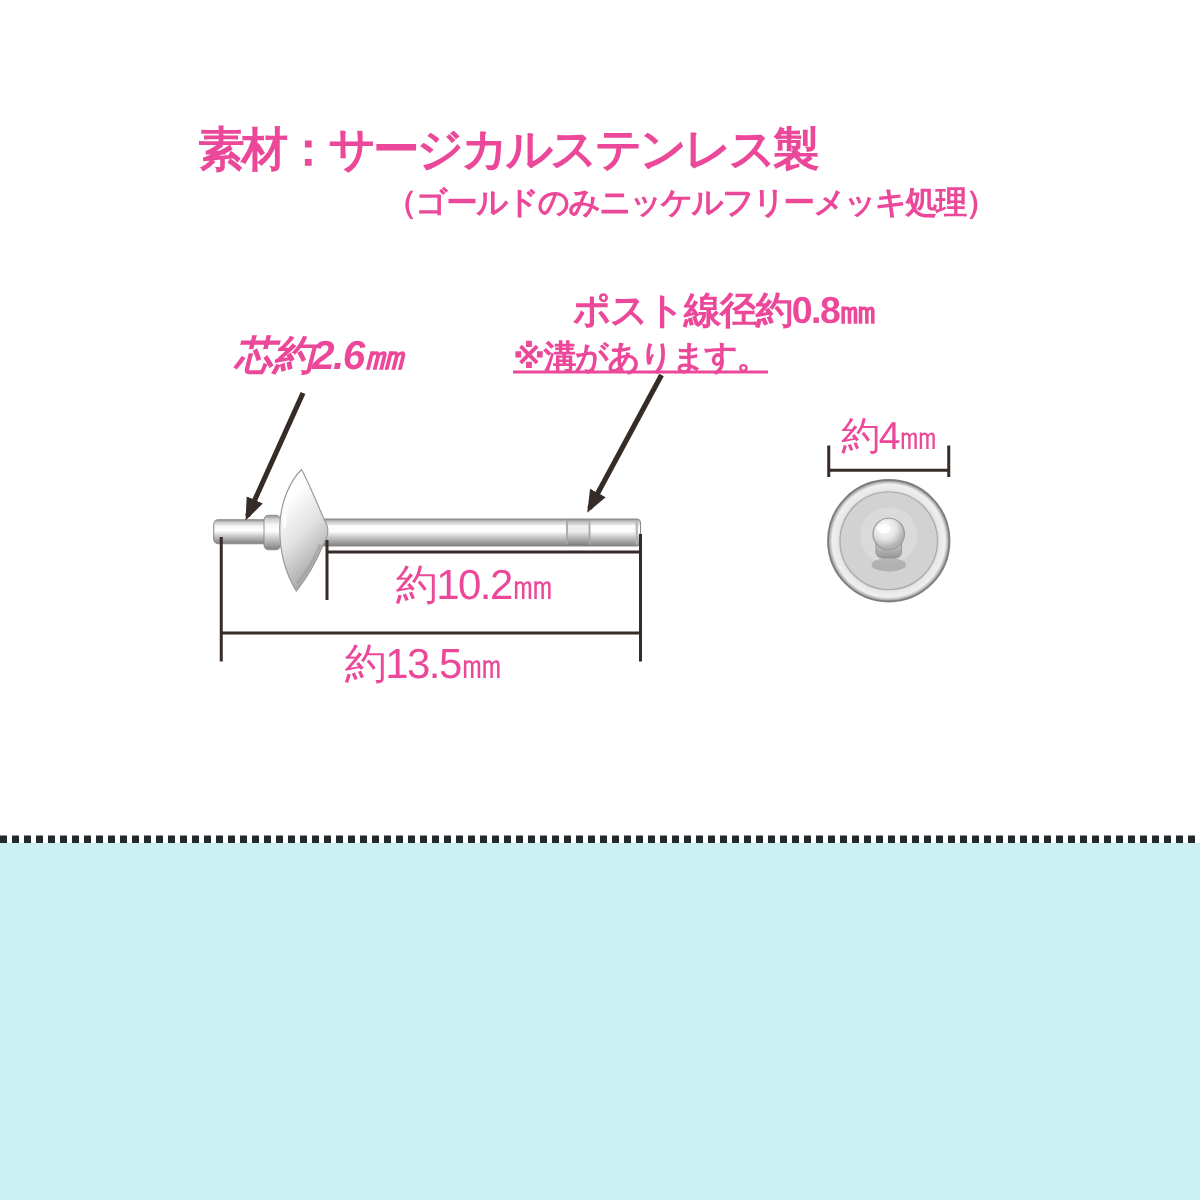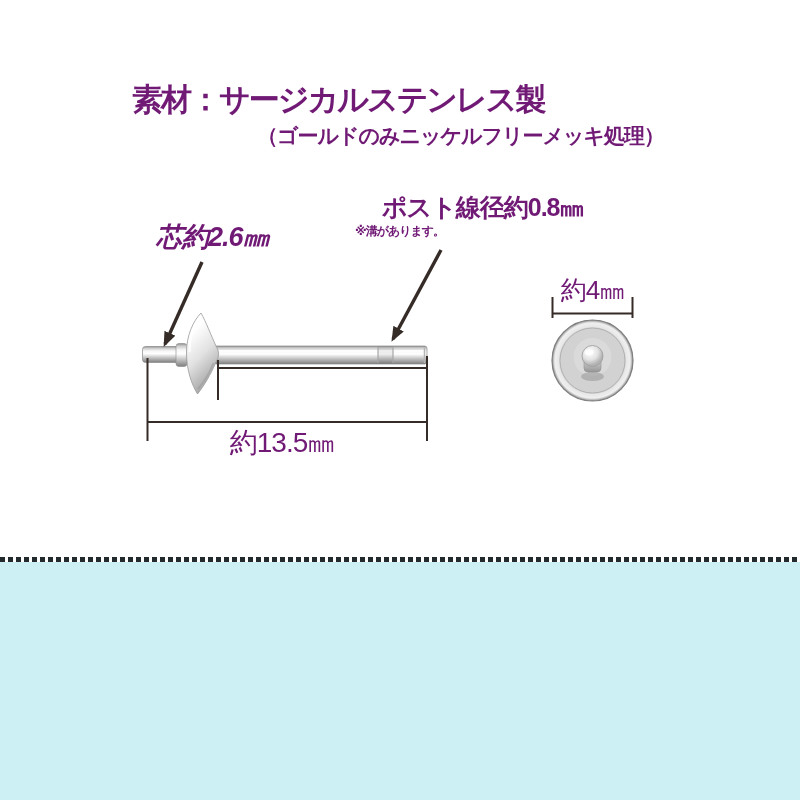--- a/index.html
+++ b/index.html
@@ -1,27 +1,27 @@
 <!DOCTYPE html>
 <html><head>
 <meta charset="utf-8">
 <style>
   html,body{margin:0;padding:0;background:#fff;}
   .page{
     position:relative;width:800px;height:800px;overflow:hidden;
     background:#ffffff;
     font-family:"Liberation Sans","DejaVu Sans",sans-serif;
-    color:#701a75;
+    color:#ec4899;
   }
   .abs{position:absolute;line-height:1.15;white-space:nowrap;}
   .title{left:132px;top:82px;font-size:31px;font-weight:bold;letter-spacing:-2px;}
   .subtitle{left:257px;top:124px;font-size:21px;font-weight:bold;letter-spacing:-1px;}
   .label-core{left:156px;top:222px;font-size:27px;font-weight:bold;letter-spacing:-1px;font-style:italic;}
   .label-post{left:354px;top:193px;font-size:25px;font-weight:bold;letter-spacing:-1px;margin-left:28px;}
-  .label-groove{left:355px;top:225px;font-size:12px;font-weight:bold;letter-spacing:-1px;}
+  .label-groove{left:342px;top:225px;font-size:22px;font-weight:bold;letter-spacing:-1px;text-decoration:underline;}
   .dim{font-size:28px;font-weight:normal;letter-spacing:-1px;text-align:center;}
   .dim-102{left:236px;top:374px;width:160px;}
   .dim-135{left:202px;top:427px;width:160px;}
   .dim-4{left:532px;top:276px;width:121px;font-size:26px;}
   .illustration{position:absolute;left:0;top:0;width:800px;height:800px;}
   .divider{
     position:absolute;left:0;top:557px;width:800px;height:5px;
     background:repeating-linear-gradient(90deg,#232a2e 0 4.5px,transparent 4.5px 8px);
   }
   .footer{
@@ -119,20 +119,21 @@
     </g>
   </svg>
 
   <div class="abs title">素材：サージカルステンレス製</div>
   <div class="abs subtitle">（ゴールドのみニッケルフリーメッキ処理）</div>
 
   <div class="abs label-core">芯約2.6㎜</div>
   <div class="abs label-post">ポスト線径約0.8㎜</div>
   <div class="abs label-groove">※溝があります。</div>
 
+  <div class="abs dim dim-102">約10.2㎜</div>
   <div class="abs dim dim-135">約13.5㎜</div>
   <div class="abs dim dim-4">約4㎜</div>
 
   <div class="divider"></div>
 
   <div class="footer">
     
     
     
   </div>

